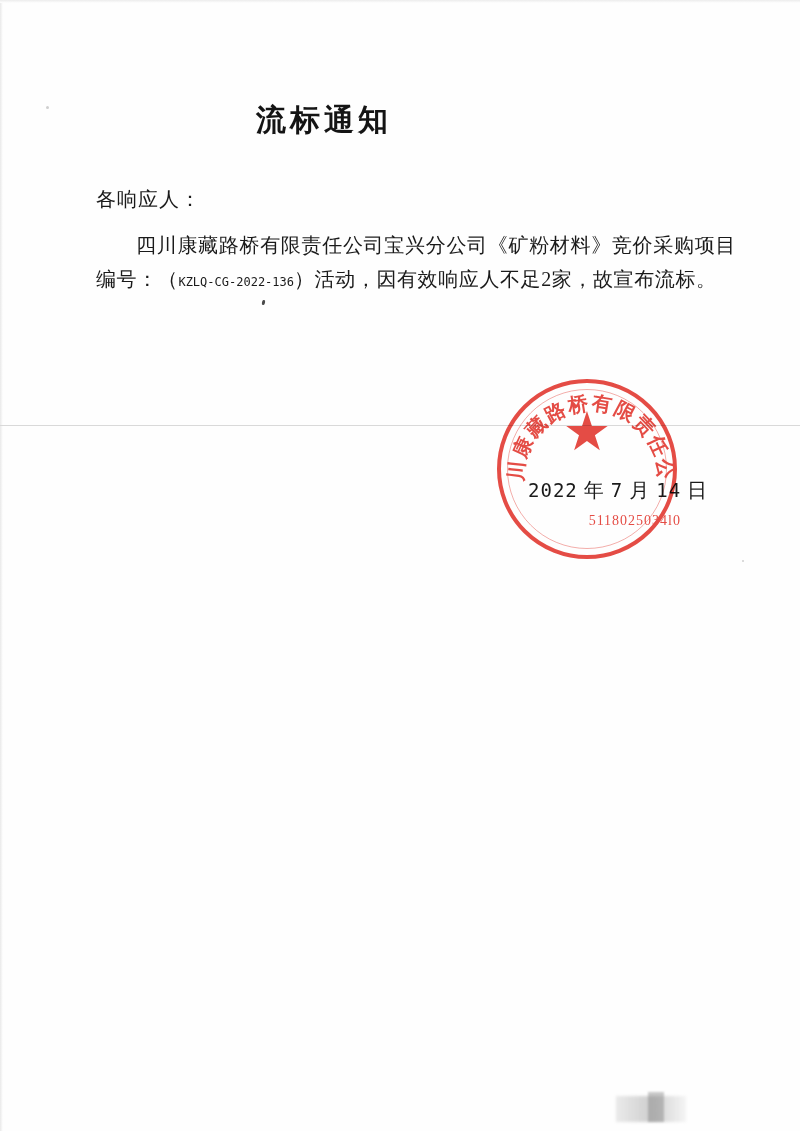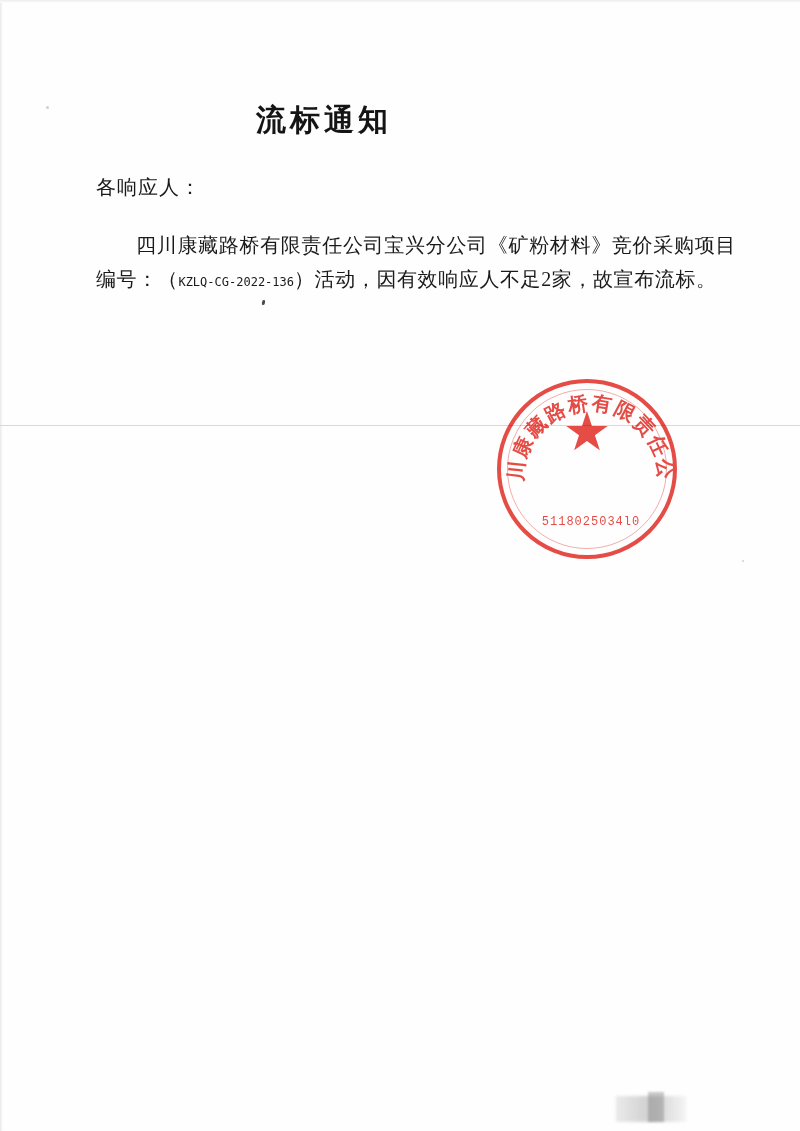--- a/index.html
+++ b/index.html
@@ -45,21 +45,21 @@
     width: 648px;
     text-align: center;
     font-size: 30px;
     font-weight: bold;
     letter-spacing: 4px;
     color: #141414;
     font-family: "DejaVu Serif", "Liberation Serif", serif;
   }
   .salutation {
     position: absolute;
-    top: 174px;
+    top: 186px;
     left: 96px;
     font-size: 20px;
     color: #1a1a1a;
     letter-spacing: 1px;
   }
   .body-text {
     position: absolute;
     top: 228px;
     left: 96px;
     width: 640px;
@@ -156,23 +156,23 @@
     font-family: "DejaVu Serif", "Liberation Serif", serif;
     font-size: 20px;
     font-weight: bold;
     letter-spacing: 2px;
   }
   .seal-code {
     position: absolute;
     left: 0;
     bottom: 26px;
     width: 180px;
-    text-align: center;
-    font-family: Liberation Mono, monospace;
-    font-size: 12px;
+    text-align: right;
+    font-family: Liberation Serif, serif;
+    font-size: 14px;
     color: #e0241b;
     letter-spacing: 1px;
   }
   .bottom-smudge {
     position: absolute;
     left: 616px;
     top: 1096px;
     width: 70px;
     height: 26px;
     background: linear-gradient(to right, rgba(190,190,190,0.30), rgba(150,150,150,0.45), rgba(210,210,210,0.2));
@@ -209,20 +209,28 @@
 
   <div class="salutation">各响应人：</div>
 
   <div class="body-text">
     <span>四川康藏路桥有限责任公司宝兴分公司《矿粉材料》竞价采购项目编号：（</span><span class="mono">KZLQ-CG-2022-136</span><span>）活动，因有效响应人不足2家，故宣布流标。</span>
   </div>
 
   <div class="ink-dot"></div>
 
 
+  <div class="date-line">
+    <span class="num">2022</span>
+    <span>年</span>
+    <span class="num">7</span>
+    <span>月</span>
+    <span class="num">14</span>
+    <span>日</span>
+  </div>
 
   <div class="seal">
     <div class="seal-inner"></div>
     <svg class="seal-arc" viewBox="0 0 180 180">
       <defs>
         <path id="arcpath" d="M 22,95 A 68,68 0 1 1 158,95" fill="none"></path>
       </defs>
       <text>
         <textPath href="#arcpath" startOffset="50%" text-anchor="middle">四川康藏路桥有限责任公司</textPath>
       </text>

